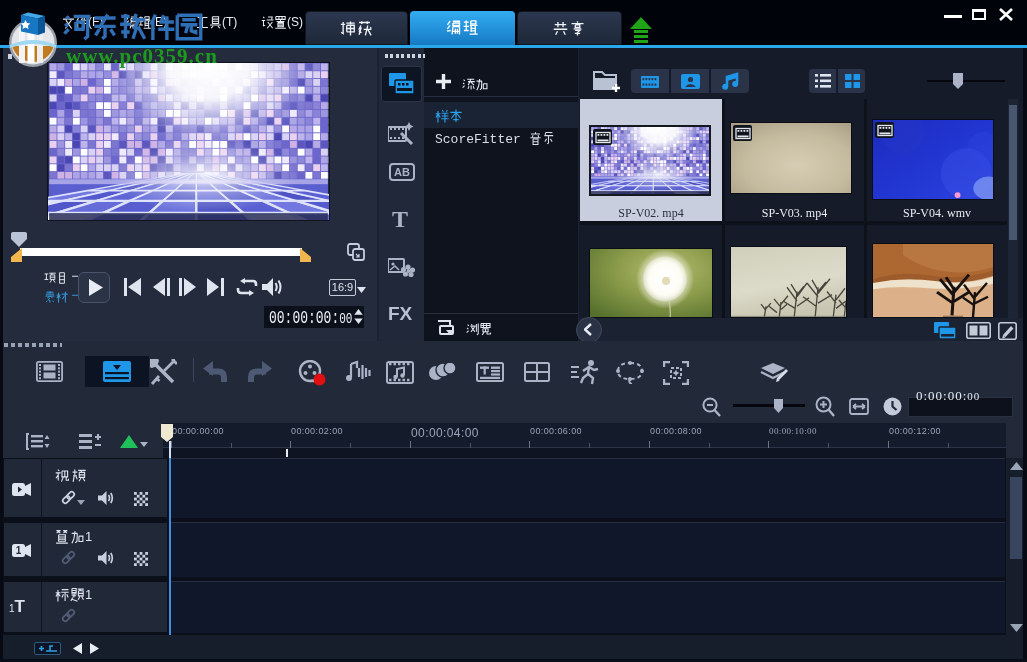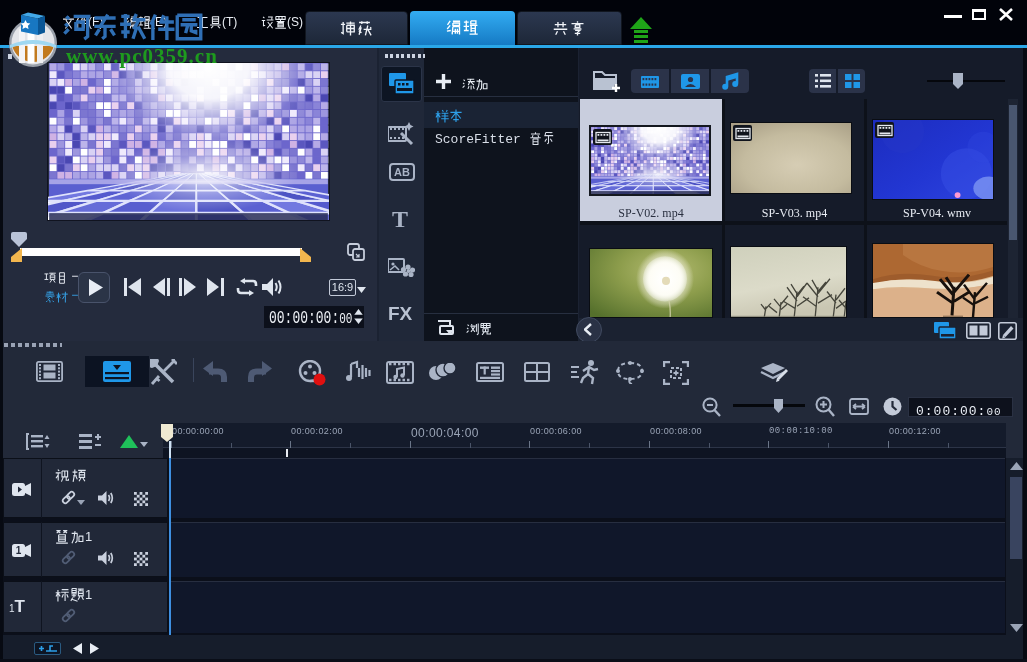--- a/index.html
+++ b/index.html
@@ -1137,21 +1137,21 @@
   </svg>
 <svg class="abs" style="left:849px;top:398px" width="20" height="17" viewBox="0 0 20 17">
     <rect x="1" y="1" width="18" height="15" rx="2" fill="none" stroke="#aab4c6" stroke-width="1.8"></rect>
     <path d="M4 8.5 h12 M4 8.5 l3 -2.6 M4 8.5 l3 2.6 M16 8.5 l-3 -2.6 M16 8.5 l-3 2.6" stroke="#aab4c6" stroke-width="1.8" fill="none"></path>
   </svg>
 <svg class="abs" style="left:883px;top:397px" width="19" height="19" viewBox="0 0 19 19">
     <circle cx="9.5" cy="9.5" r="9" fill="#c3cad8"></circle>
     <path d="M9.5 4 V9.5 L13.5 13" stroke="#222939" stroke-width="2.2" fill="none"></path>
   </svg>
 <div class="abs" style="left:908px;top:397px;width:105px;height:20px;background:#0d111c;border:1px solid #2a3143"></div>
-<div class="abs" style="left:916px;top:404px;font-family:Liberation Mono, monospace;font-size:13px;color:#e9edf4;letter-spacing:1px">0:00:00:<span style="font-size:11px">00</span></div>
+<div class="abs" style="left:916px;top:388px;font-family:Liberation Serif, serif;font-size:13px;color:#e9edf4;letter-spacing:1px">0:00:00:<span style="font-size:11px">00</span></div>
 <div class="abs" style="left:0;top:420px;width:1027px;height:38px;background:#222939"></div>
 <div class="abs" style="left:163px;top:423px;width:843px;height:25px;background:#141b2b;border-bottom:1px solid #2c3447"></div>
 <div class="abs" style="left:163px;top:448px;width:843px;height:10px;background:#0e1422"></div>
 <div class="abs" style="left:0px;top:458px;width:1027px;height:204px;background:#0b0f1a"></div>
 <svg class="abs" style="left:26px;top:433px" width="25" height="17" viewBox="0 0 25 17">
     <path d="M3 1 H1 V16 H3" stroke="#aab4c6" stroke-width="2" fill="none"></path>
     <g fill="#aab4c6">
       <rect x="5" y="2" width="12" height="2.4"></rect>
       <rect x="5" y="7" width="12" height="2.4"></rect>
       <rect x="5" y="12" width="12" height="2.4"></rect>
@@ -1170,21 +1170,21 @@
     <polygon points="9,0 18,13 0,13" fill="#1fc05a"></polygon>
   </svg>
 <svg class="abs" style="left:140px;top:442px" width="8" height="5" viewBox="0 0 8 5">
     <polygon points="0,0 8,0 4,5" fill="#aab4c6"></polygon>
   </svg>
 <div class="abs" style="left:172px;top:426px;font-size:9px;color:#9aa4b6;font-family:'Liberation Sans';letter-spacing:0.4px">00:00:00:00</div>
 <div class="abs" style="left:291px;top:426px;font-size:9px;color:#9aa4b6;font-family:'Liberation Sans';letter-spacing:0.4px">00:00:02:00</div>
 <div class="abs" style="left:411px;top:426px;font-size:12px;color:#9aa4b6;font-family:'Liberation Sans';letter-spacing:0.4px">00:00:04:00</div>
 <div class="abs" style="left:530px;top:426px;font-size:9px;color:#9aa4b6;font-family:'Liberation Sans';letter-spacing:0.4px">00:00:06:00</div>
 <div class="abs" style="left:650px;top:426px;font-size:9px;color:#9aa4b6;font-family:'Liberation Sans';letter-spacing:0.4px">00:00:08:00</div>
-<div class="abs" style="left:769px;top:426px;font-size:9px;color:#9aa4b6;font-family:Liberation Mono, monospace;letter-spacing:0.4px">00:00:10:00</div>
+<div class="abs" style="left:769px;top:426px;font-size:9px;color:#9aa4b6;font-family:Liberation Serif, serif;letter-spacing:0.4px">00:00:10:00</div>
 <div class="abs" style="left:889px;top:426px;font-size:9px;color:#9aa4b6;font-family:'Liberation Sans';letter-spacing:0.4px">00:00:12:00</div>
 <div class="abs" style="left:171px;top:441px;width:1px;height:7px;background:#6a7588"></div>
 <div class="abs" style="left:290px;top:441px;width:1px;height:7px;background:#6a7588"></div>
 <div class="abs" style="left:410px;top:441px;width:1px;height:7px;background:#6a7588"></div>
 <div class="abs" style="left:529px;top:441px;width:1px;height:7px;background:#6a7588"></div>
 <div class="abs" style="left:649px;top:441px;width:1px;height:7px;background:#6a7588"></div>
 <div class="abs" style="left:768px;top:441px;width:1px;height:7px;background:#6a7588"></div>
 <div class="abs" style="left:888px;top:441px;width:1px;height:7px;background:#6a7588"></div>
 <div class="abs" style="left:231px;top:443px;width:1px;height:5px;background:#4a5468"></div>
 <div class="abs" style="left:350px;top:443px;width:1px;height:5px;background:#4a5468"></div>

